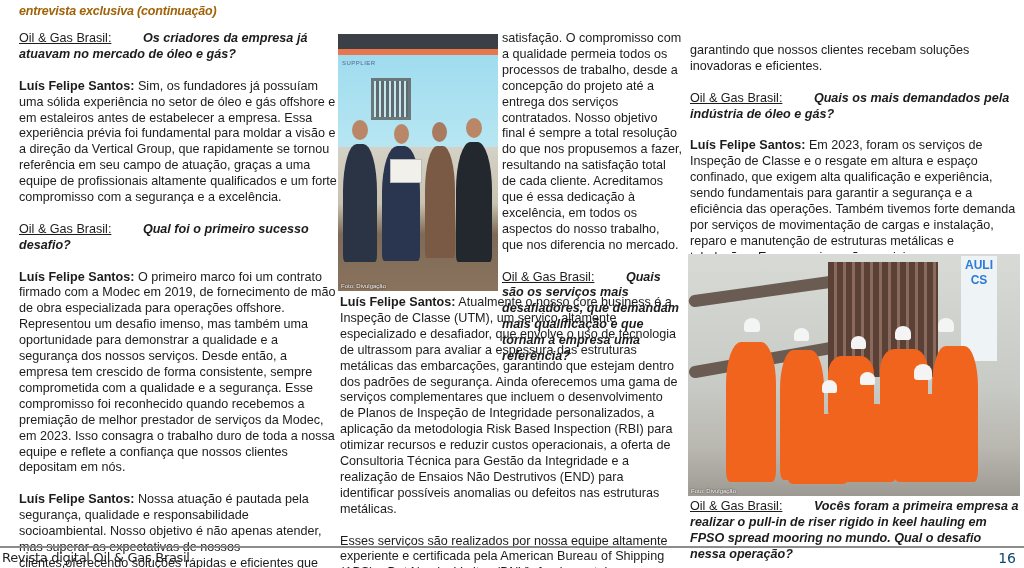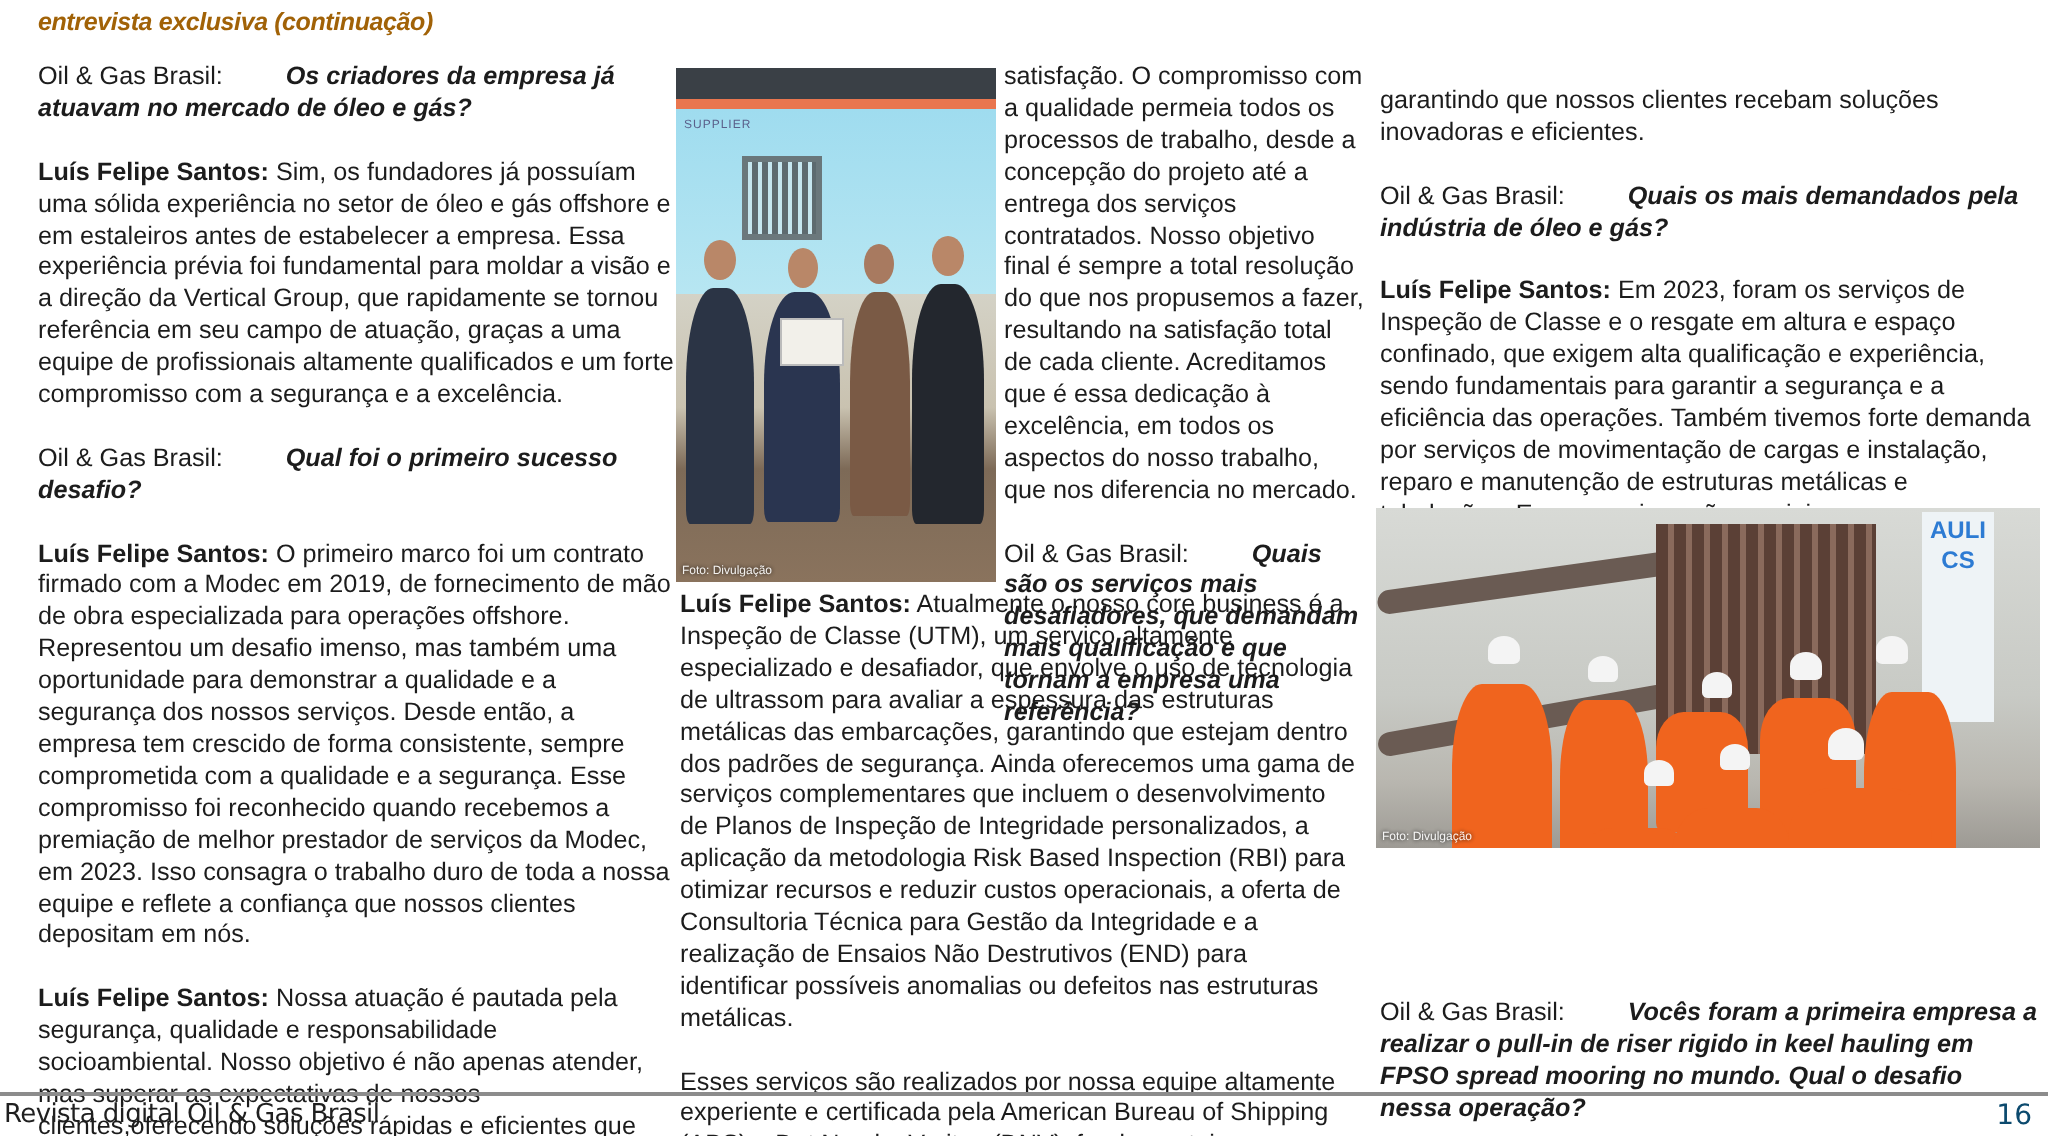--- a/index.html
+++ b/index.html
@@ -6,21 +6,21 @@
   body {
     width:1024px; height:568px; overflow:hidden; background:#ffffff; position:relative;
     font-family:"Liberation Sans", sans-serif; color:#1a1a1a;
   }
   .kicker {
     position:absolute; left:19px; top:4px; font-size:12.5px; font-weight:bold; font-style:italic;
     color:#a16207; letter-spacing:-0.2px;
   }
   .col { position:absolute; font-size:12.6px; line-height:15.9px; color:#1c1c1c; }
   .col p { margin:0 0 15.9px 0; }
-  .q-lead { font-weight:normal; }
+  .q-lead { font-weight:normal;text-decoration:underline; }
   .q-text { font-weight:bold; font-style:italic;margin-left:28px; }
   .a-lead { font-weight:bold; }
   #col1 { left:19px; top:31px; width:318px; }
   #col2 { left:502px; top:31px; width:180px; }
   #col2b { left:340px; top:295px; width:340px; }
   #col3 { left:690px; top:43px; width:330px; }
   #col3b { left:690px; top:499px; width:330px; }
 
   .photo { position:absolute; overflow:hidden; }
   .photo .credit {
@@ -32,21 +32,21 @@
     background:linear-gradient(180deg,#3a4046 0%,#3a4046 6%,#e9764f 6%,#e9764f 8%,#9fdcef 8%,#b7e6f2 44%,#d4d2c6 44%,#c9c2b0 66%,#7d6a57 78%,#8a735d 100%);
   }
   #photo1 .qr { position:absolute; left:33px; top:44px; width:40px; height:42px;
     background:repeating-linear-gradient(90deg,#444 0 3px,#cfe9ef 3px 5px),#444; opacity:0.75;
     box-shadow: inset 0 0 0 3px #555;
   }
   #photo1 .logo { position:absolute; left:4px; top:26px; font-size:6px; color:#5a5f8a; letter-spacing:0.5px; }
   .person { position:absolute; border-radius:40% 40% 6% 6%; }
   .head { position:absolute; border-radius:50%; background:#b98768; }
   
-  #photo2 { left:688px; top:254px; width:332px; height:170px;
+  #photo2 { left:688px; top:254px; width:332px; height:242px;
     background:linear-gradient(180deg,#d8dad6 0%,#c8cac5 55%,#b9b7b0 80%,#9d9a94 100%);
   }
   #photo2 .reel { position:absolute; left:140px; top:8px; width:110px; height:115px;
     background:repeating-linear-gradient(90deg,#5b4036 0 6px,#8a6a5c 6px 9px);
   }
   #photo2 .pipe { position:absolute; height:12px; background:#6a5b53; border-radius:6px; }
   #photo2 .sign { position:absolute; left:273px; top:2px; width:36px; height:105px; background:#eef3f6;
     color:#2d7bd3; font-weight:bold; font-size:12px; line-height:15px; text-align:center; padding-top:2px; box-sizing:border-box;
     word-break:break-all; }
   .worker { position:absolute; background:#f0641e; border-radius:30% 30% 8% 8%; }

